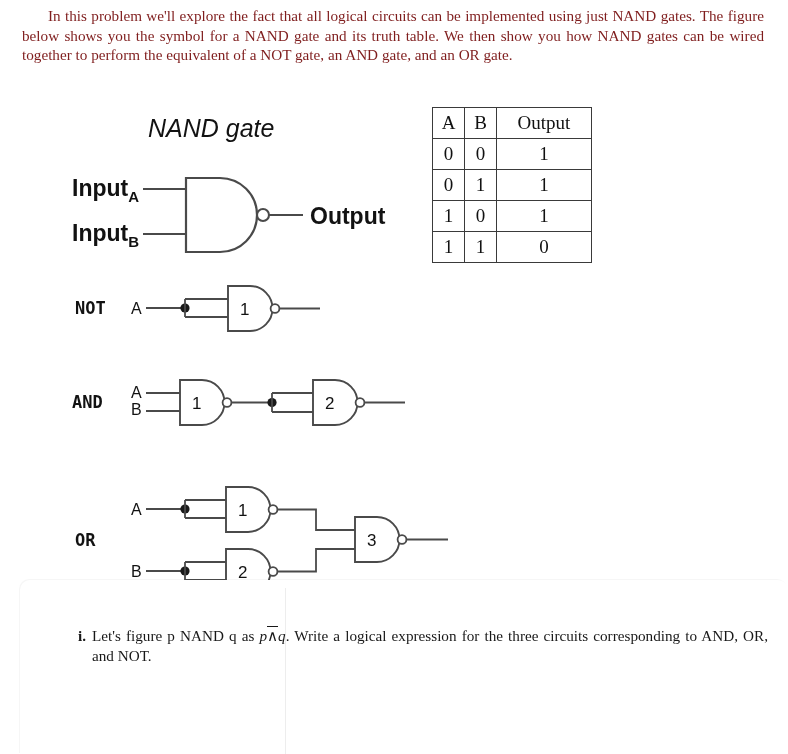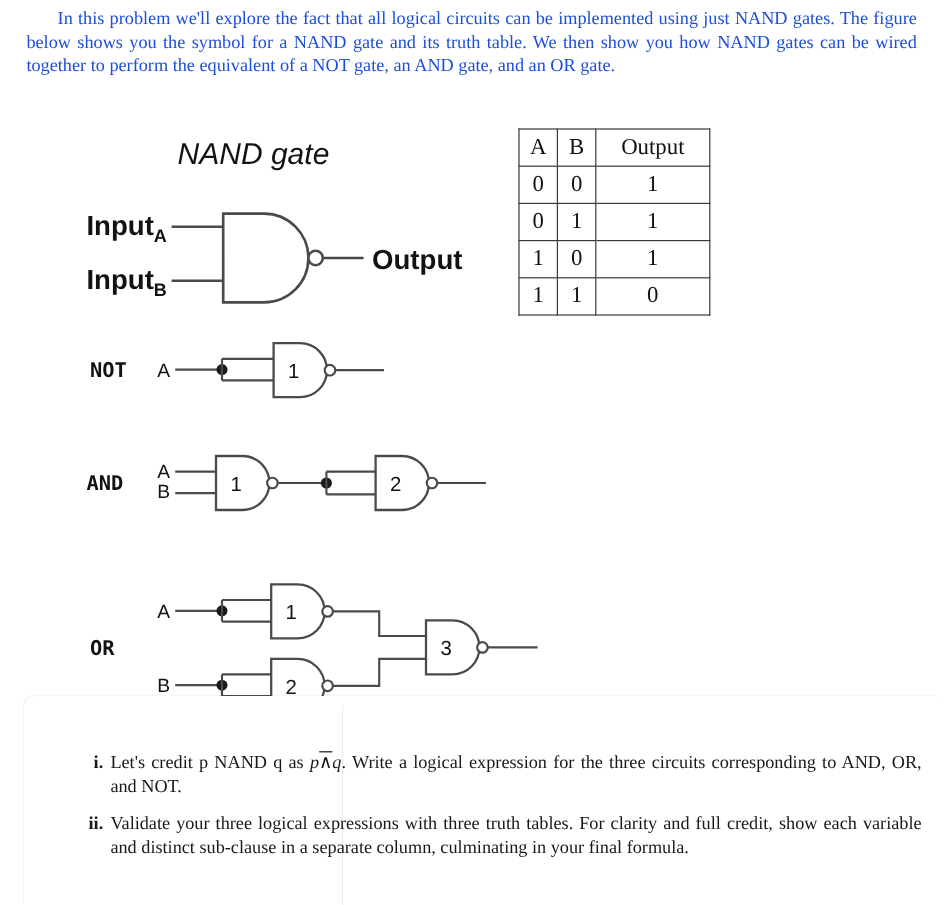--- a/index.html
+++ b/index.html
@@ -19,21 +19,21 @@
   
   #intro {
     position: absolute;
     left: 22px;
     top: 6px;
     width: 742px;
     font-size: 15.2px;
     line-height: 19.6px;
     text-align: justify;
     text-justify: inter-word;
-    color: #1d4ed8;
+    color: #7f1d1d;
   }
   #intro .indent { display: inline-block; width: 26px; }
 
   
   #figure {
     position: absolute;
     left: 0;
     top: 88px;
     width: 624px;
     height: 510px;
@@ -255,20 +255,17 @@
     <tr>
       <td class="col-ab">1</td>
       <td class="col-ab">1</td>
       <td class="col-out">0</td>
     </tr>
   </tbody>
 </table>
 
 <div id="lower-card">
   <div class="enum-item" id="item-i">
-    <span class="marker">i.</span><span>Let's credit p NAND q as </span><span class="mathit">p</span><span class="overbar mathit">∧</span><span class="mathit">q</span><span>. Write a logical expression for the three circuits corresponding to AND, OR, and NOT.</span>
+    <span class="marker">i.</span><span>Let's figure p NAND q as </span><span class="mathit">p</span><span class="overbar mathit">∧</span><span class="mathit">q</span><span>. Write a logical expression for the three circuits corresponding to AND, OR, and NOT.</span>
   </div>
 
-  <div class="enum-item" id="item-ii">
-    <span class="marker">ii.</span><span>Validate your three logical expressions with three truth tables. For clarity and full credit, show each variable and distinct sub-clause in a separate column, culminating in your final formula.</span>
-  </div>
 </div>
 <div id="seam"></div>
 
 </body></html>

